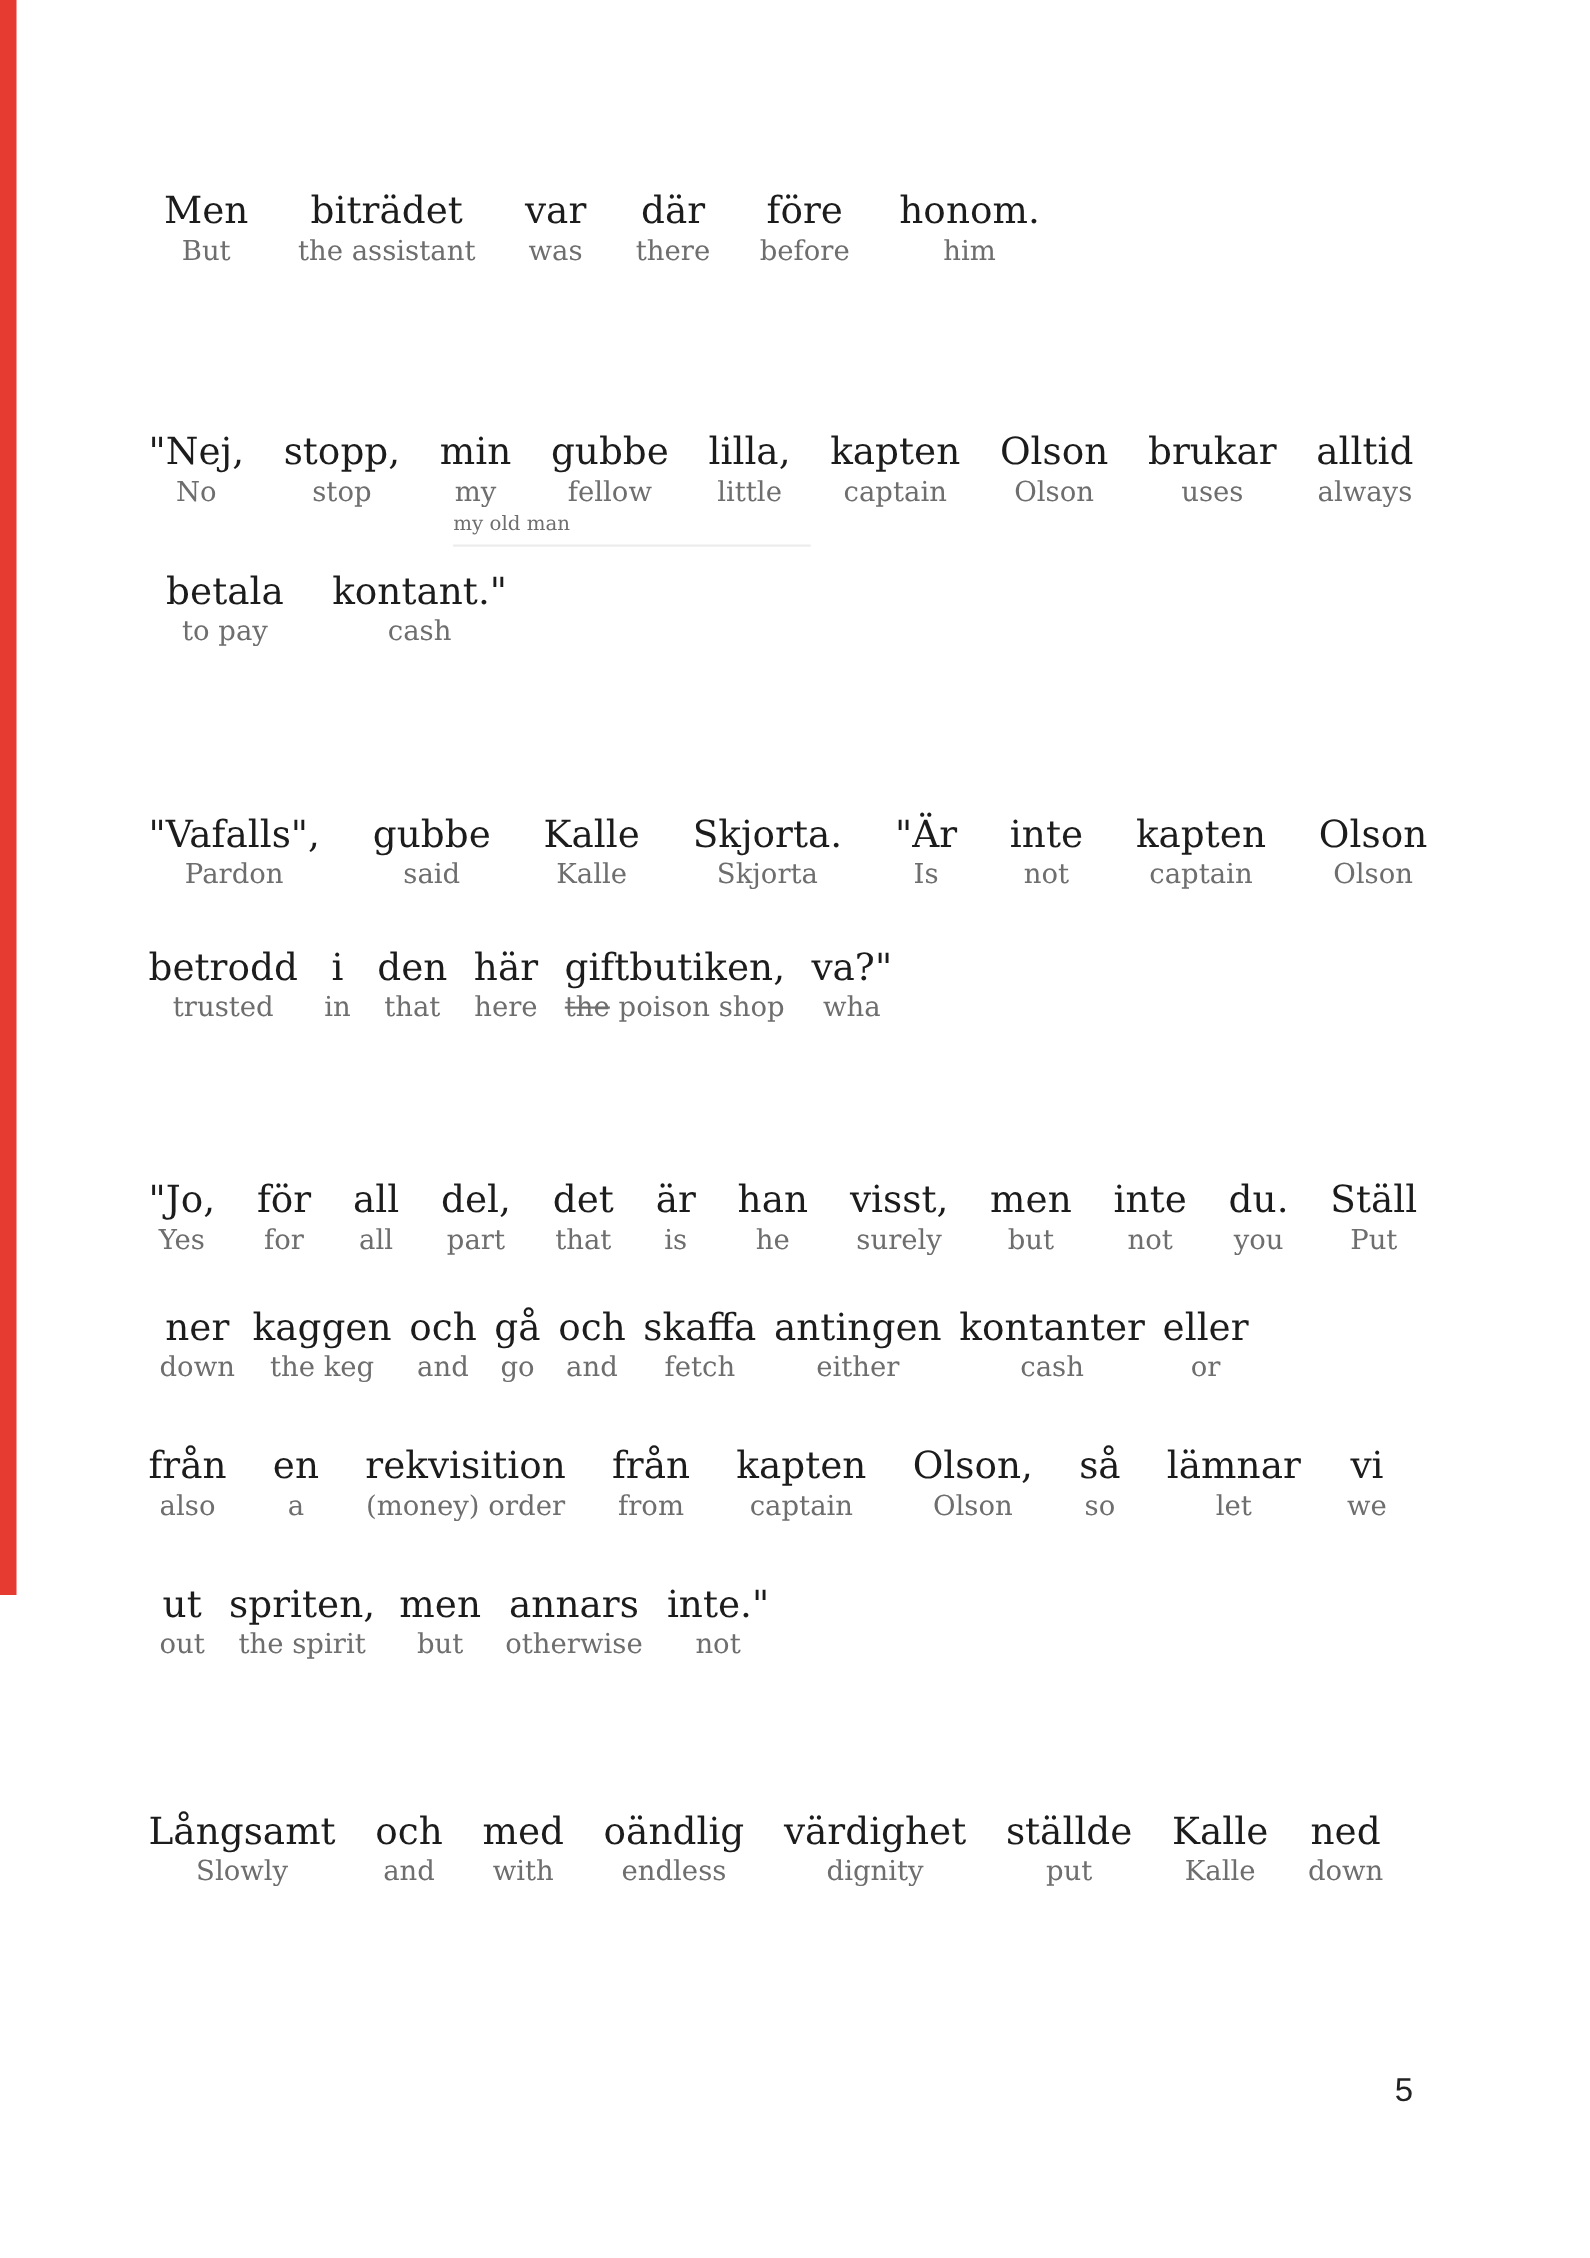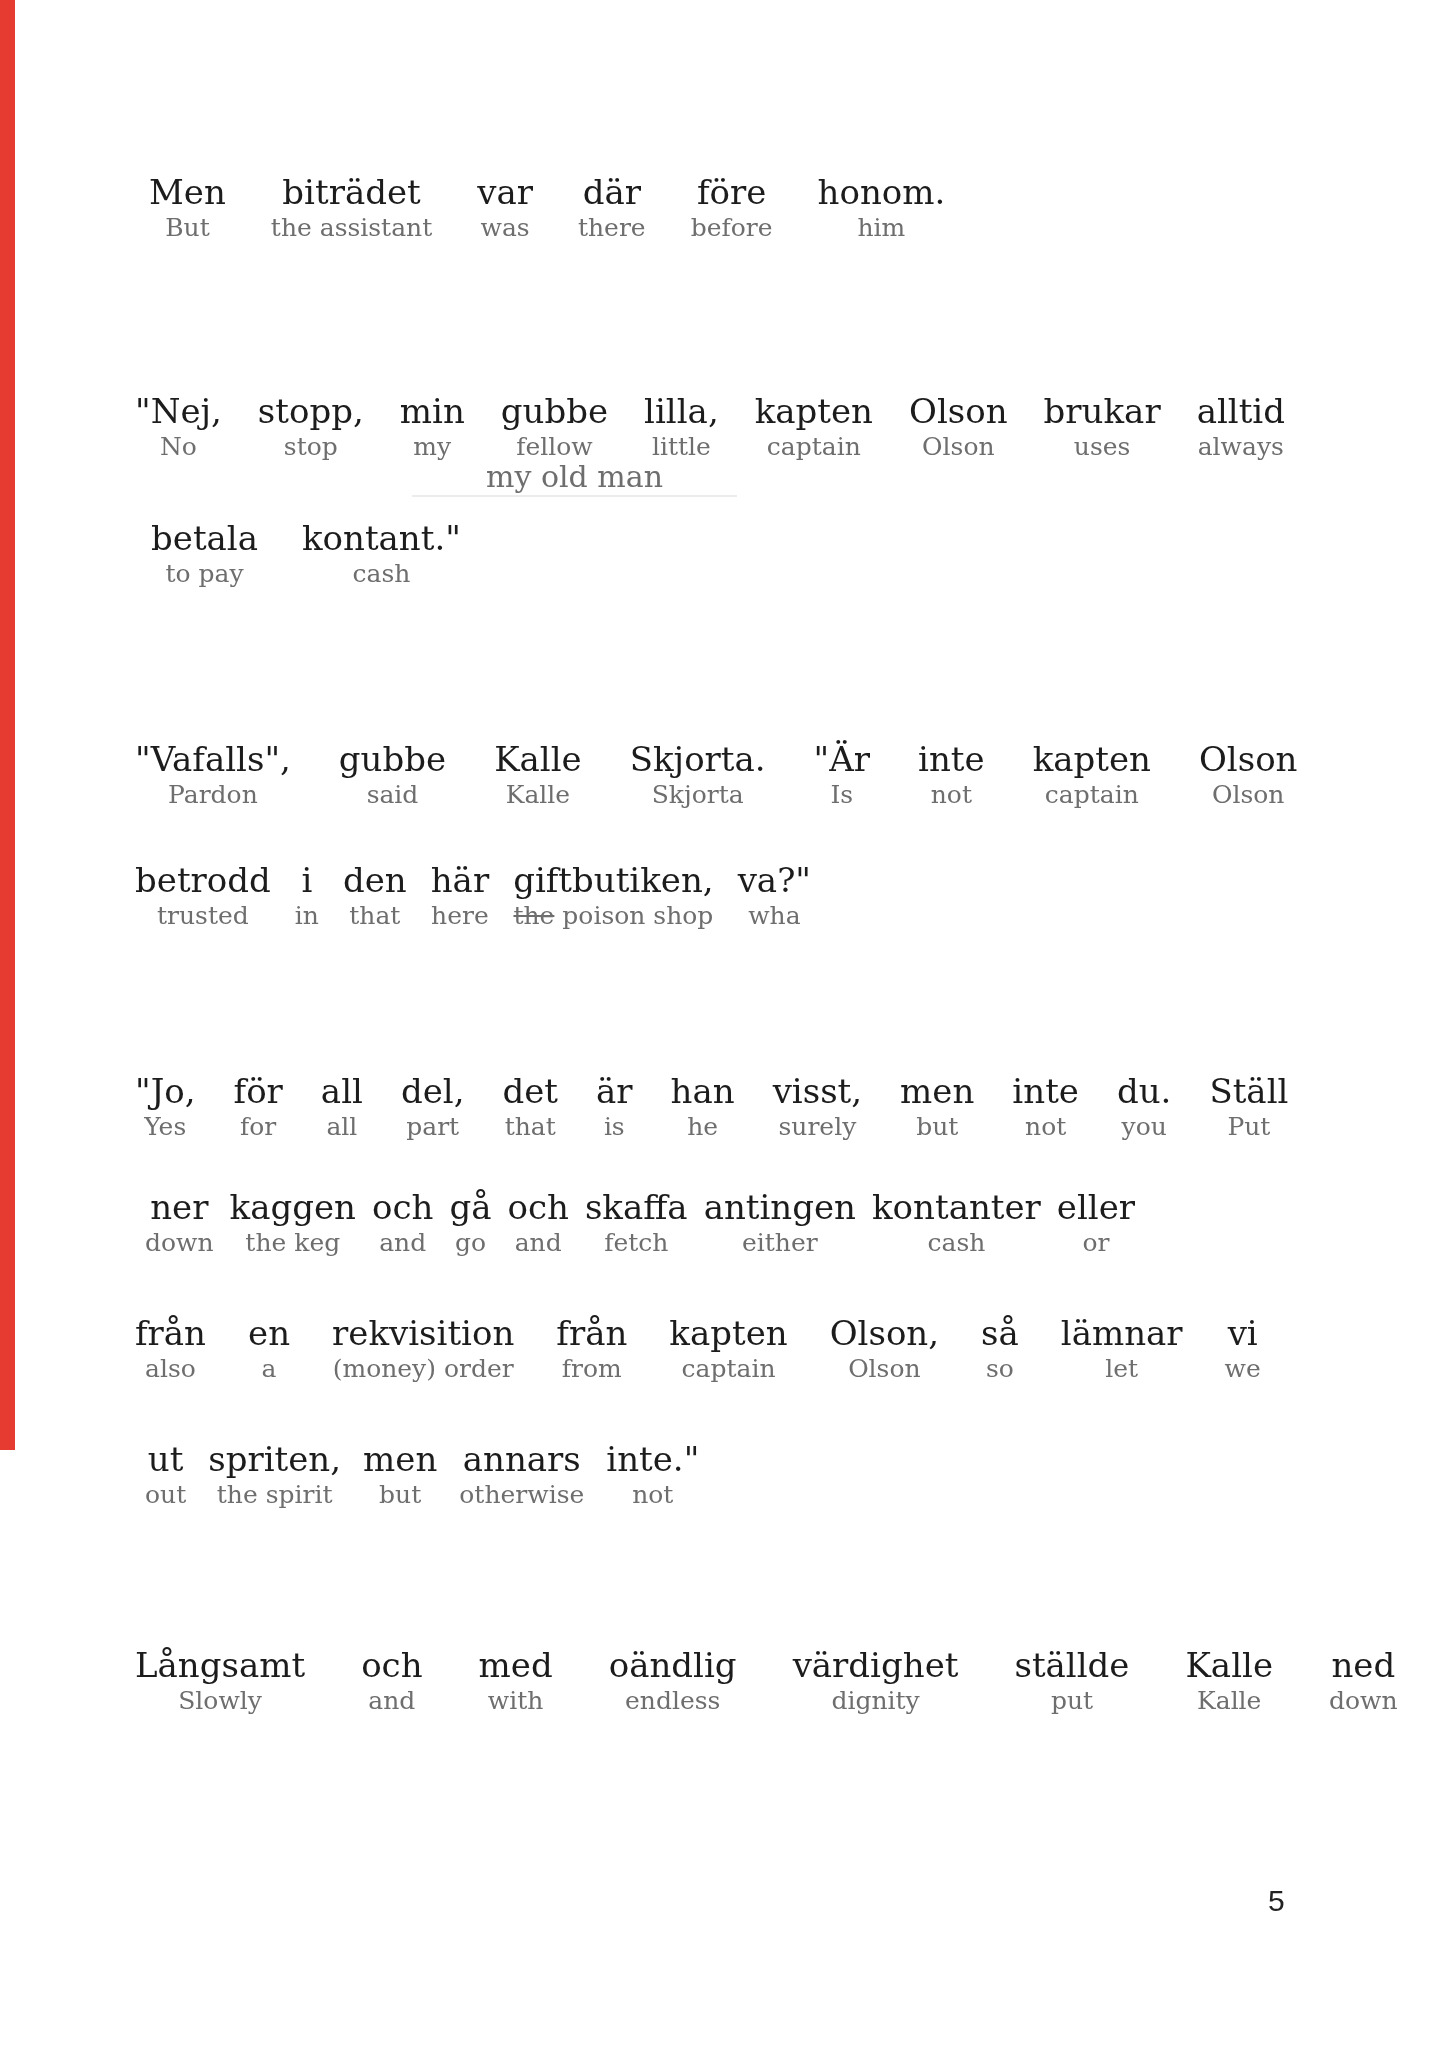--- a/index.html
+++ b/index.html
@@ -21,22 +21,22 @@
   .sv{
     display:block;font-size:34px;line-height:41px;white-space:pre;
     color:var(--sv-color,#1c1c1c);
   }
   .en{
     display:block;font-size:25px;line-height:30px;white-space:pre;
     color:var(--en-color,#6e6e6e);
   }
   .en s{text-decoration:line-through;}
   .idiom{
-    position:absolute;left:277px;top:71px;width:325px;text-align:center;
-    font-size:30px;line-height:30px;color:var(--en-color,#6e6e6e);
+    position:absolute;left:277px;top:71px;width:325px;text-align:left;
+    font-size:18px;line-height:30px;color:var(--en-color,#6e6e6e);
     border-bottom:2px solid var(--rule-color,#ececec);padding-bottom:3px;
   }
   .has-idiom{padding-bottom:36px;}
   
   .group:nth-of-type(2){margin-top:148px;}
   .group:nth-of-type(3){margin-top:20px;}
   .group:nth-of-type(4){margin-top:150px;}
   .group:nth-of-type(5){margin-top:50px;}
   .group:nth-of-type(6){margin-top:140px;}
   .group:nth-of-type(7){margin-top:55px;}
@@ -47,21 +47,21 @@
   
   .group:nth-of-type(1){gap:45px;padding-left:14px;}
   .group:nth-of-type(2){gap:36px;}
   .group:nth-of-type(3){gap:44px;padding-left:16px;}
   .group:nth-of-type(4){gap:48px;}
   .group:nth-of-type(5){gap:24px;}
   .group:nth-of-type(6){gap:38px;}
   .group:nth-of-type(7){gap:16px;padding-left:10px;margin-top:45px;}
   .group:nth-of-type(8){gap:42px;}
   .group:nth-of-type(9){gap:22px;padding-left:10px;}
-  .group:nth-of-type(10){gap:56px;}
+  .group:nth-of-type(10){gap:36px;}
   .group:nth-of-type(11){gap:0;padding-left:18px;}
   #page-number{
     position:absolute;left:1268px;top:1884px;
     font-family:"Liberation Sans","DejaVu Sans",sans-serif;
     font-size:30px;line-height:34px;color:#222222;
   }
 </style>
 </head>
 <body style="--sv-color: #1c1c1c; --en-color: #6e6e6e; --rule-color: #ececec;">
 

